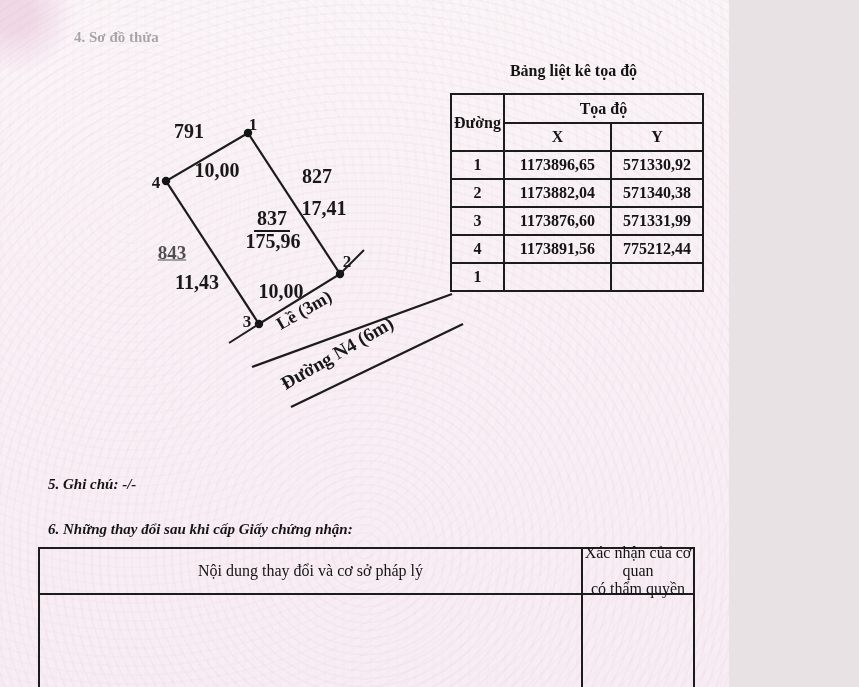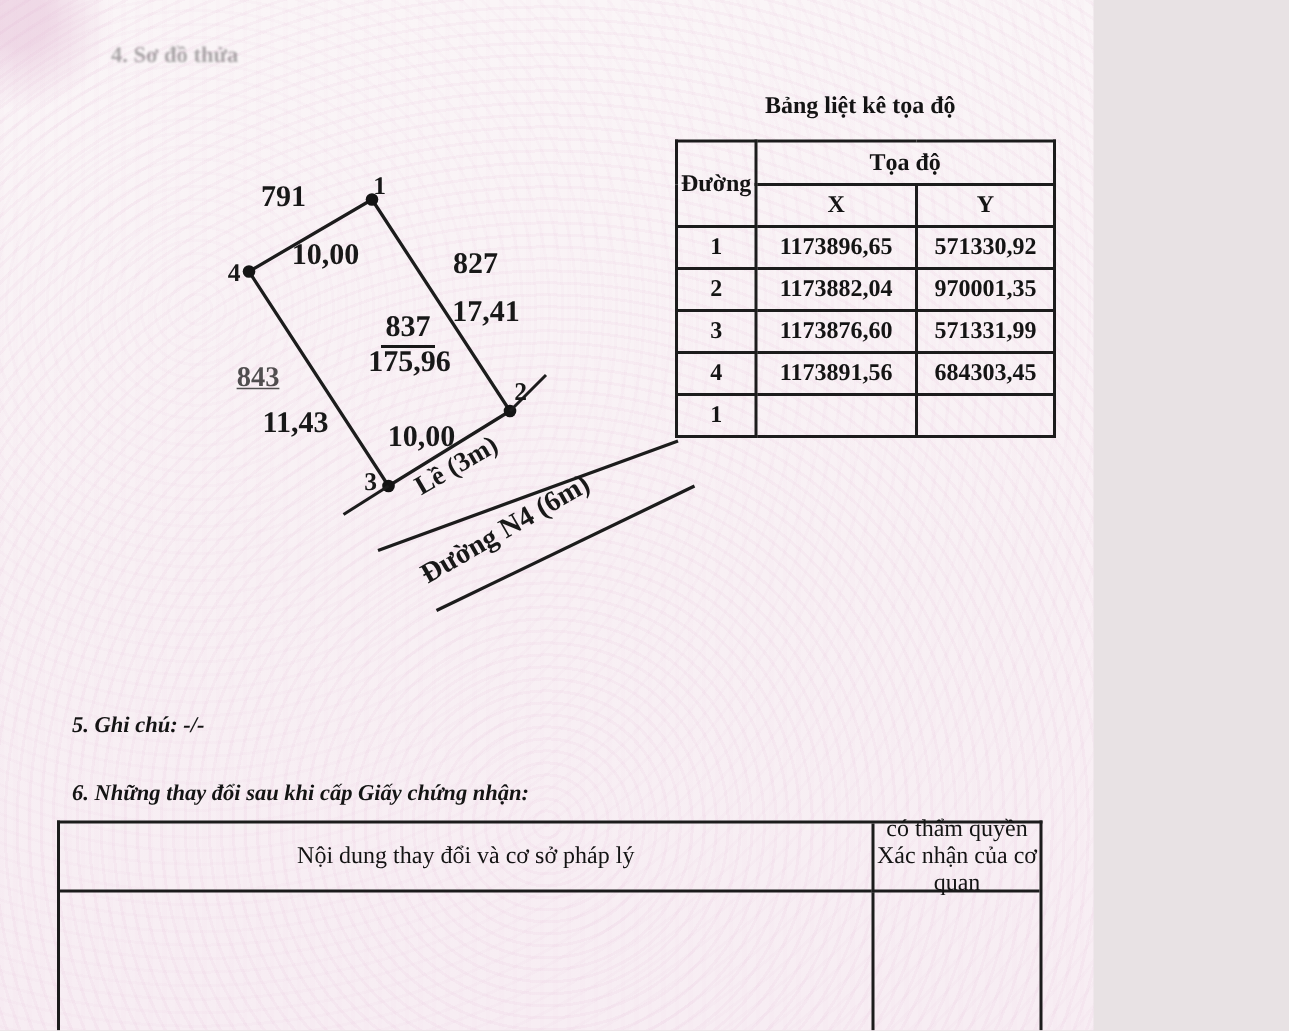--- a/index.html
+++ b/index.html
@@ -130,49 +130,49 @@
         <td class="c-y">Y</td>
       </tr>
       <tr>
         <td>1</td>
         <td>1173896,65</td>
         <td>571330,92</td>
       </tr>
       <tr>
         <td>2</td>
         <td>1173882,04</td>
-        <td>970001,35</td>
+        <td>571340,38</td>
       </tr>
       <tr>
         <td>3</td>
         <td>1173876,60</td>
         <td>571331,99</td>
       </tr>
       <tr>
         <td>4</td>
         <td>1173891,56</td>
-        <td>684303,45</td>
+        <td>775212,44</td>
       </tr>
       <tr>
         <td>1</td>
         <td></td>
         <td></td>
       </tr>
     </tbody>
   </table>
 
   <div id="section5" class="section-heading">5. Ghi chú: -/-</div>
 
   <div id="section6" class="section-heading">6. Những thay đổi sau khi cấp Giấy chứng nhận:</div>
 
   <div id="changes-table">
     <div class="cell hdr">Nội dung thay đổi và cơ sở pháp lý</div>
     <div class="cell hdr col2">
       <div>
+        <div>Xác nhận của cơ quan</div>
         <div>có thẩm quyền</div>
-        <div>Xác nhận của cơ quan</div>
       </div>
     </div>
     <div class="cell"></div>
     <div class="cell col2"></div>
   </div>
 
 </div>
 
 </body></html>

